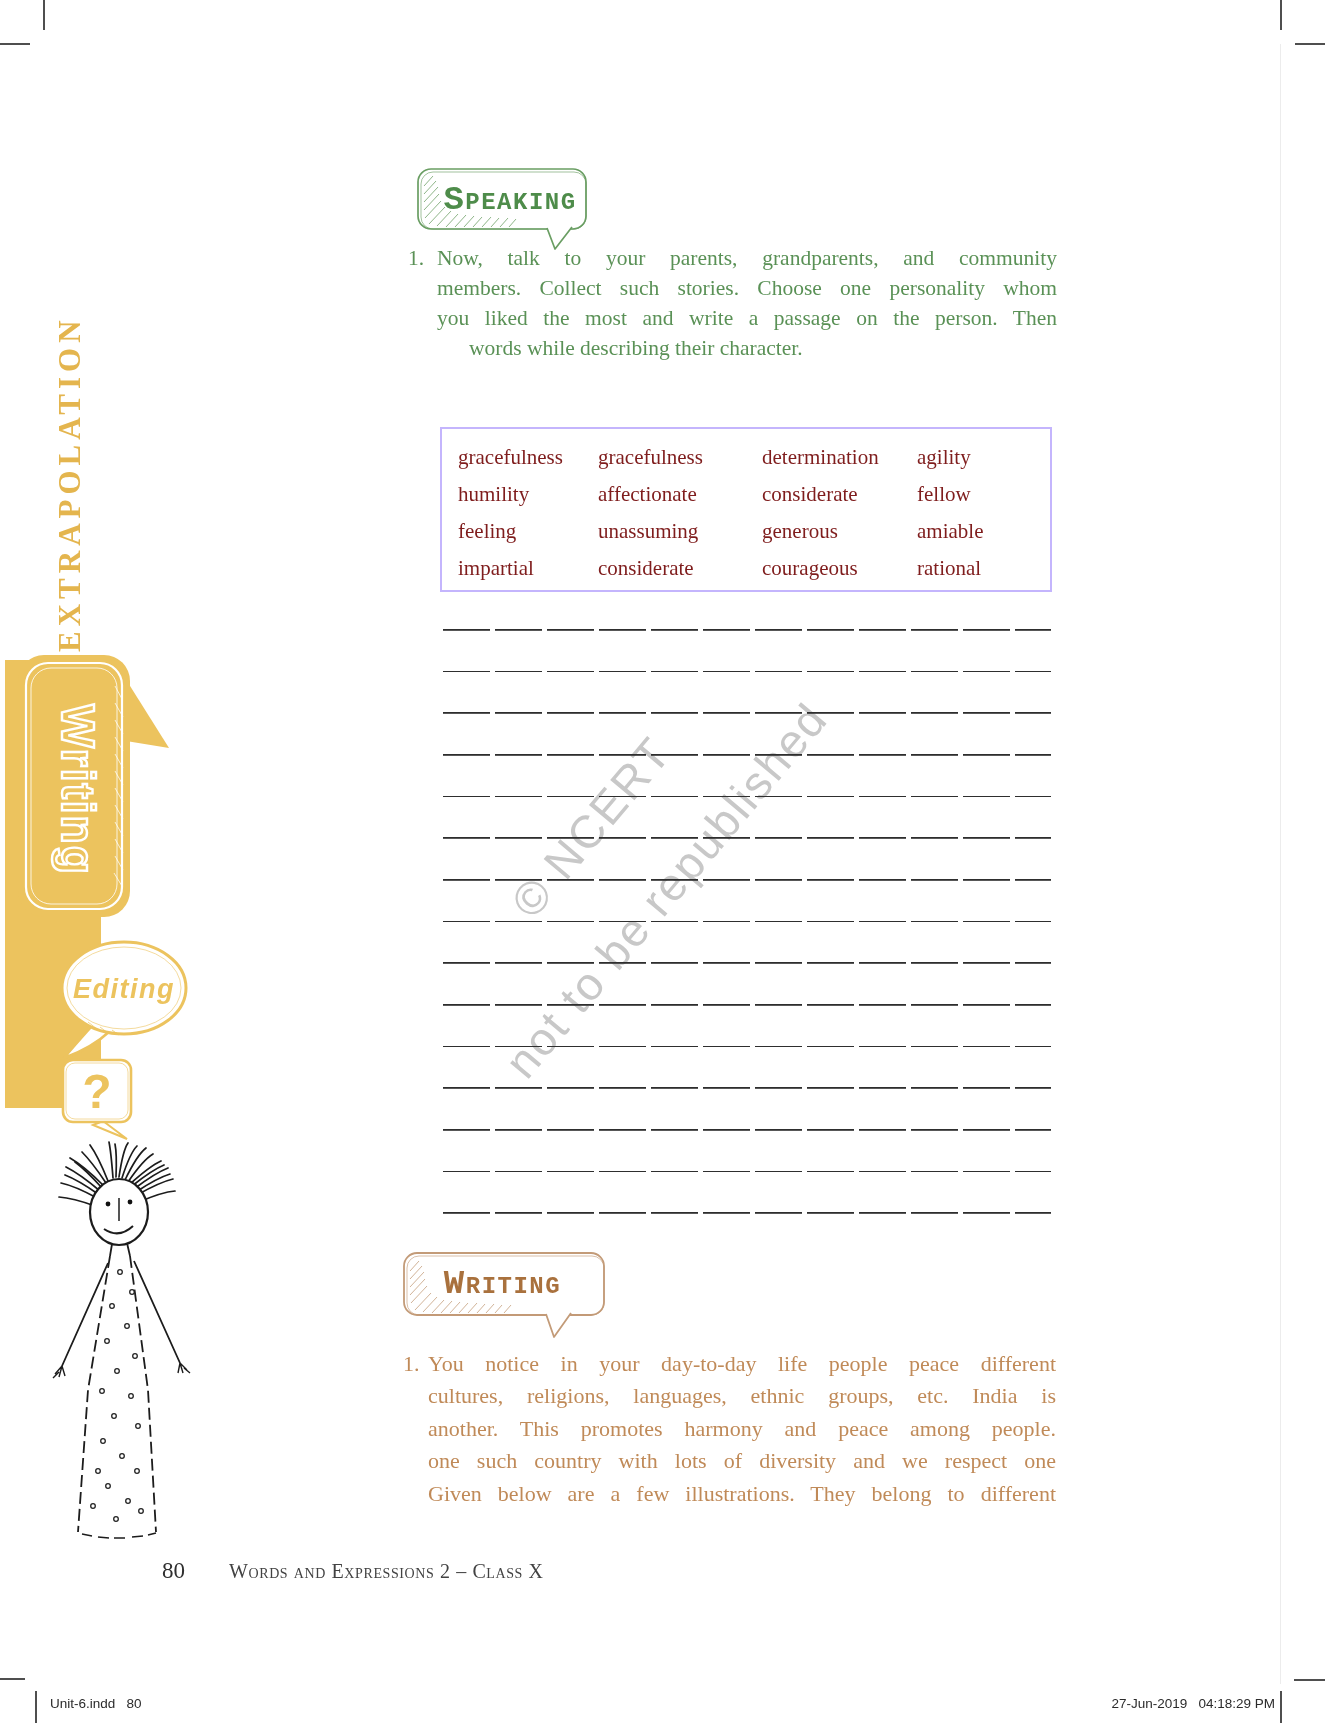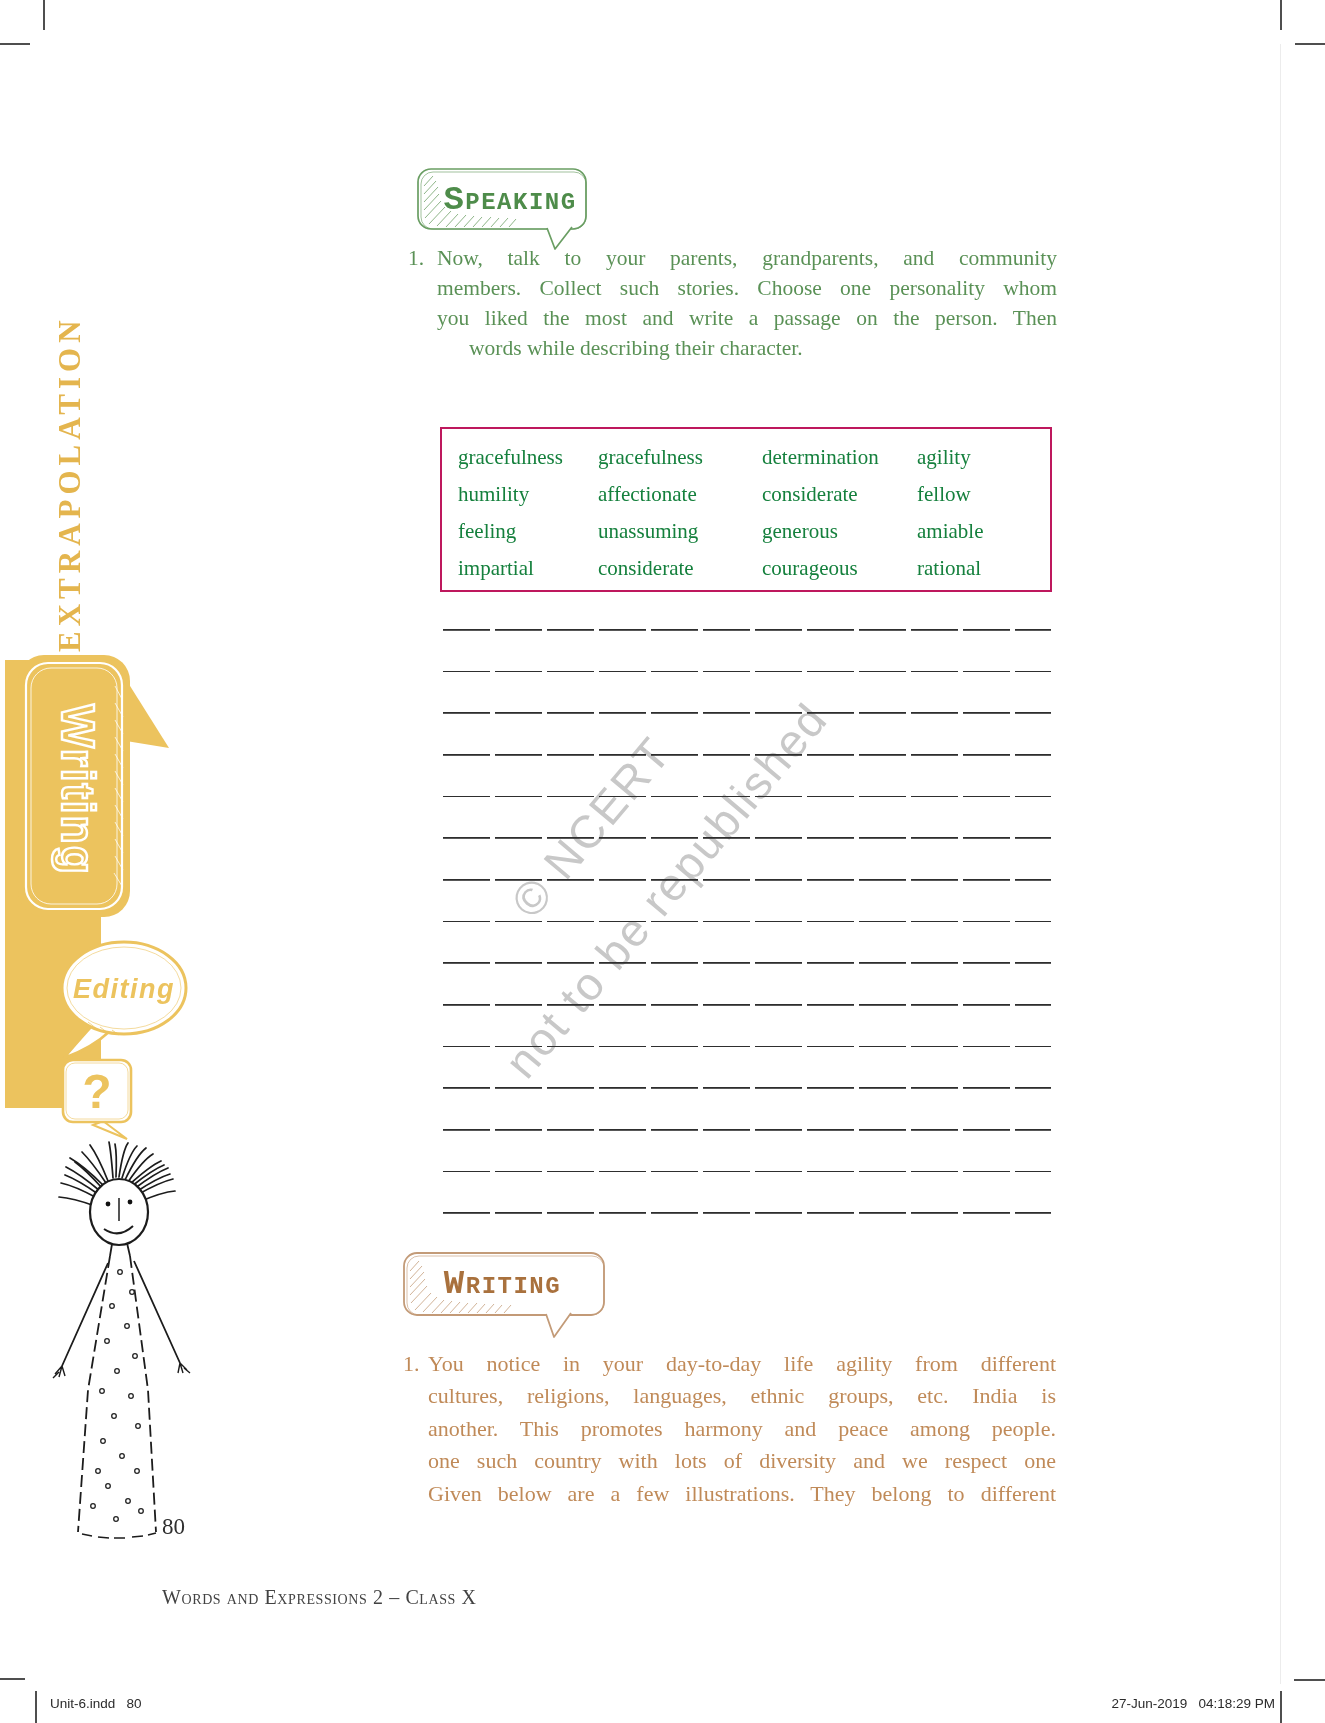--- a/index.html
+++ b/index.html
@@ -39,37 +39,37 @@
   .jline.last{text-align-last:left;margin-left:32px;}
   .green-para{color:var(--green);font-size:21.5px;line-height:30px;}
   .green-para .para-num{width:29px;}
   .green-para .para-body{width:620px;}
   .tan-para{color:var(--tan);font-size:22px;line-height:32.4px;}
   .tan-para .para-num{width:25px;}
   .tan-para .para-body{width:628px;}
 
   
   .word-box{position:absolute;left:440px;top:427px;width:612px;height:165px;
-    border:2px solid #be185d;box-sizing:border-box;display:grid;
+    border:2px solid #c4b5fd;box-sizing:border-box;display:grid;
     grid-template-columns:140px 164px 155px auto;padding:10px 0 0 16px;
-    color:#15803d;font-size:21px;}
+    color:#7f1d1d;font-size:21px;}
   .word-item{line-height:37px;}
 
   
   .lines-area{position:absolute;left:443px;top:589px;width:608px;z-index:2;}
   .wline{height:41.68px;
     background:repeating-linear-gradient(90deg,var(--ink) 0 47px,rgba(0,0,0,0) 47px 52px) left bottom / 100% 1.8px no-repeat;}
 
   
   .watermark{position:absolute;left:270px;top:760px;width:720px;height:200px;z-index:1;
     transform:rotate(-50deg);color:var(--wm);text-align:center;
     font-family:"Liberation Sans",sans-serif;font-size:46px;letter-spacing:2px;line-height:98px;}
 
   
-  .footer{position:absolute;left:162px;top:1514px;display:flex;align-items:baseline;color:#383838;flex-direction:column;}
+  .footer{position:absolute;left:162px;top:1514px;display:flex;align-items:baseline;color:#383838;}
   .page-num{font-size:23px;margin-right:44px;color:#2f2f2f;}
   .book-title{font-variant:small-caps;font-size:20px;letter-spacing:0.6px;color:#424242;margin-top:46px;}
 
   .imprint{position:absolute;top:1696px;font-family:"Liberation Sans",sans-serif;
     font-size:13.5px;color:#2b2b2b;white-space:pre;}
   .imprint-left{left:50px;}
   .imprint-right{right:50px;text-align:right;}
 
   
   .gs{stroke:var(--green-line);}
@@ -252,21 +252,21 @@
     <rect x="4" y="5" width="200" height="62" rx="13" fill="#ffffff" stroke="var(--tan-line)" stroke-width="1.8"></rect>
     <rect x="7" y="8" width="197" height="59" rx="12" fill="none" stroke="var(--tan-line)" stroke-width="0.9" opacity="0.7"></rect>
     <path d="M10 23 l9 -10 M10 31 l12 -13 M10 39 l14 -15 M10 47 l15 -16 M11 55 l16 -17 M15 62 l16 -17 M23 64 l14 -15 M32 65 l12 -13 M41 65 l11 -12 M50 65 l10 -11 M59 65 l9 -10 M68 65 l9 -10 M77 65 l8 -9 M86 65 l8 -9 M95 65 l7 -8 M104 65 l7 -8" stroke="var(--tan-line)" stroke-width="0.9" opacity="0.85" fill="none"></path>
     <path d="M146 66 L154 89 L171 65" fill="#ffffff" stroke="var(--tan-line)" stroke-width="1.8" stroke-linejoin="round"></path>
   </svg>
   <div class="bubble-heading brown-heading" style="left:405px;top:1265px;width:195px;">Writing</div>
 
   <div class="para tan-para" style="left:403px;top:1348px;">
     <div class="para-num">1.</div>
     <div class="para-body" id="writing-para-body">
-        <div class="jline">You notice in your day-to-day life agility from different</div>
+        <div class="jline">You notice in your day-to-day life people peace different</div>
         <div class="jline">cultures, religions, languages, ethnic groups, etc. India is</div>
         <div class="jline">another. This promotes harmony and peace among people.</div>
         <div class="jline">one such country with lots of diversity and we respect one</div>
         <div class="jline">Given below are a few illustrations. They belong to different</div>
       </div>
   </div>
 
   <div class="footer">
     <div class="page-num">80</div>
     <div class="book-title">Words and Expressions 2 – Class X</div>

